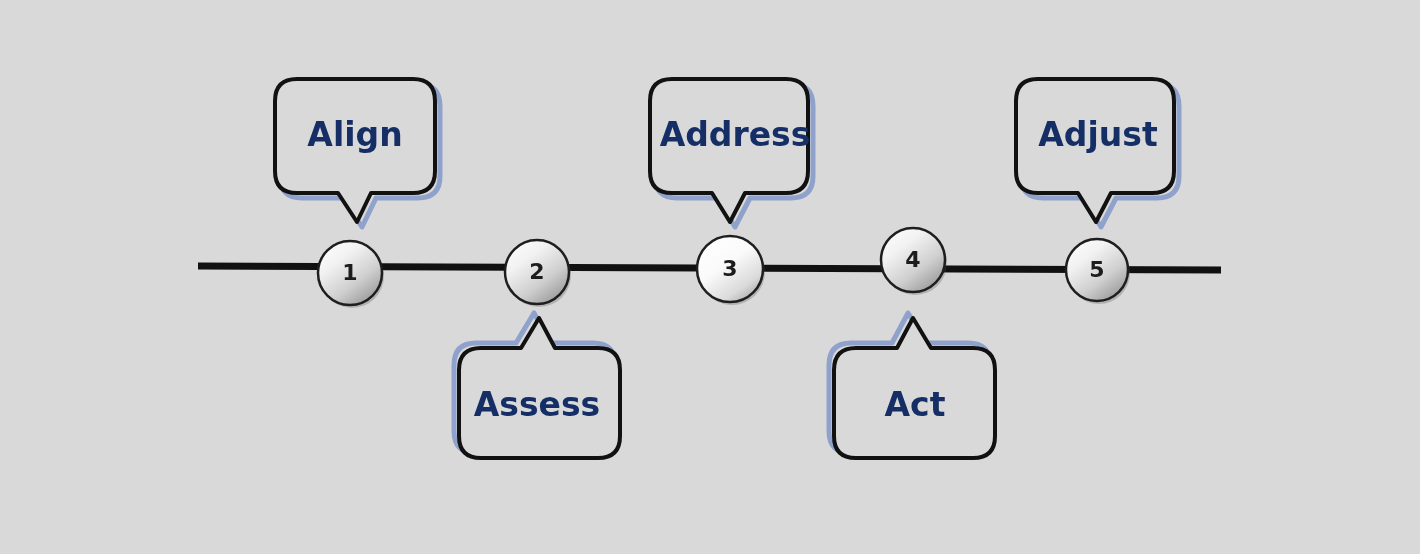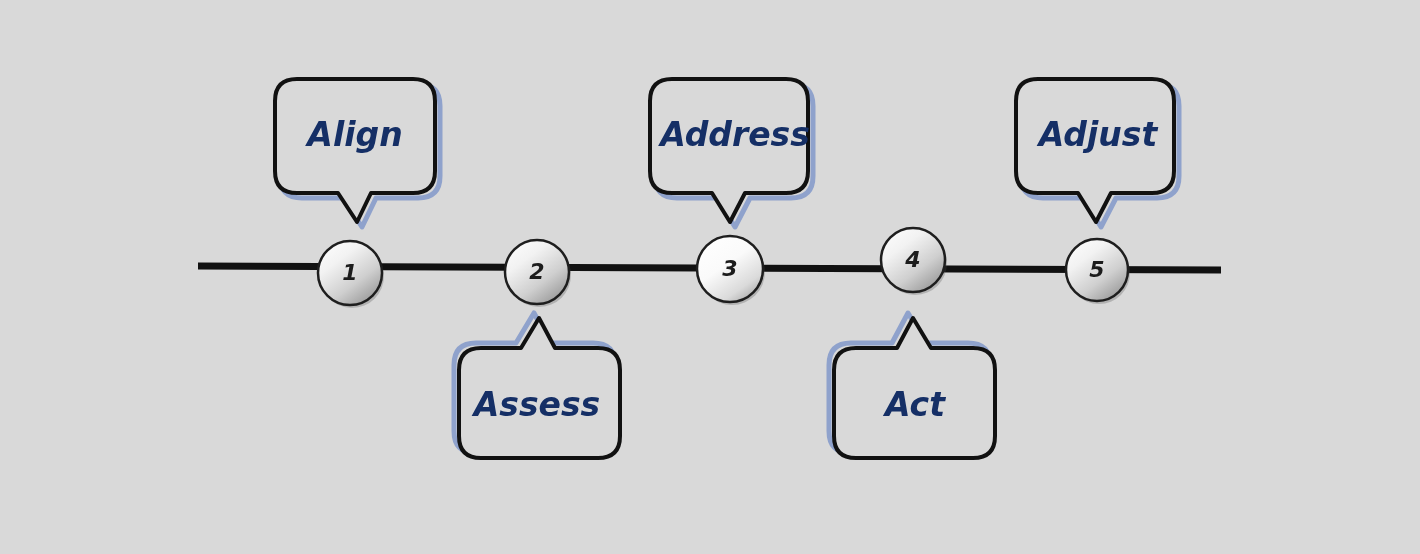--- a/index.html
+++ b/index.html
@@ -10,21 +10,20 @@
     width: 1420px;
     height: 554px;
     background: #d9d9d9;
     font-family: "DejaVu Sans", sans-serif;
     overflow: hidden;
   }
   #stage {
     position: relative;
     width: 1420px;
     height: 550px;
-    font-style: italic;
   }
   #diagram-svg {
     position: absolute;
     left: 0;
     top: 0;
     width: 1420px;
     height: 554px;
     display: block;
   }
   .bubble-label {

